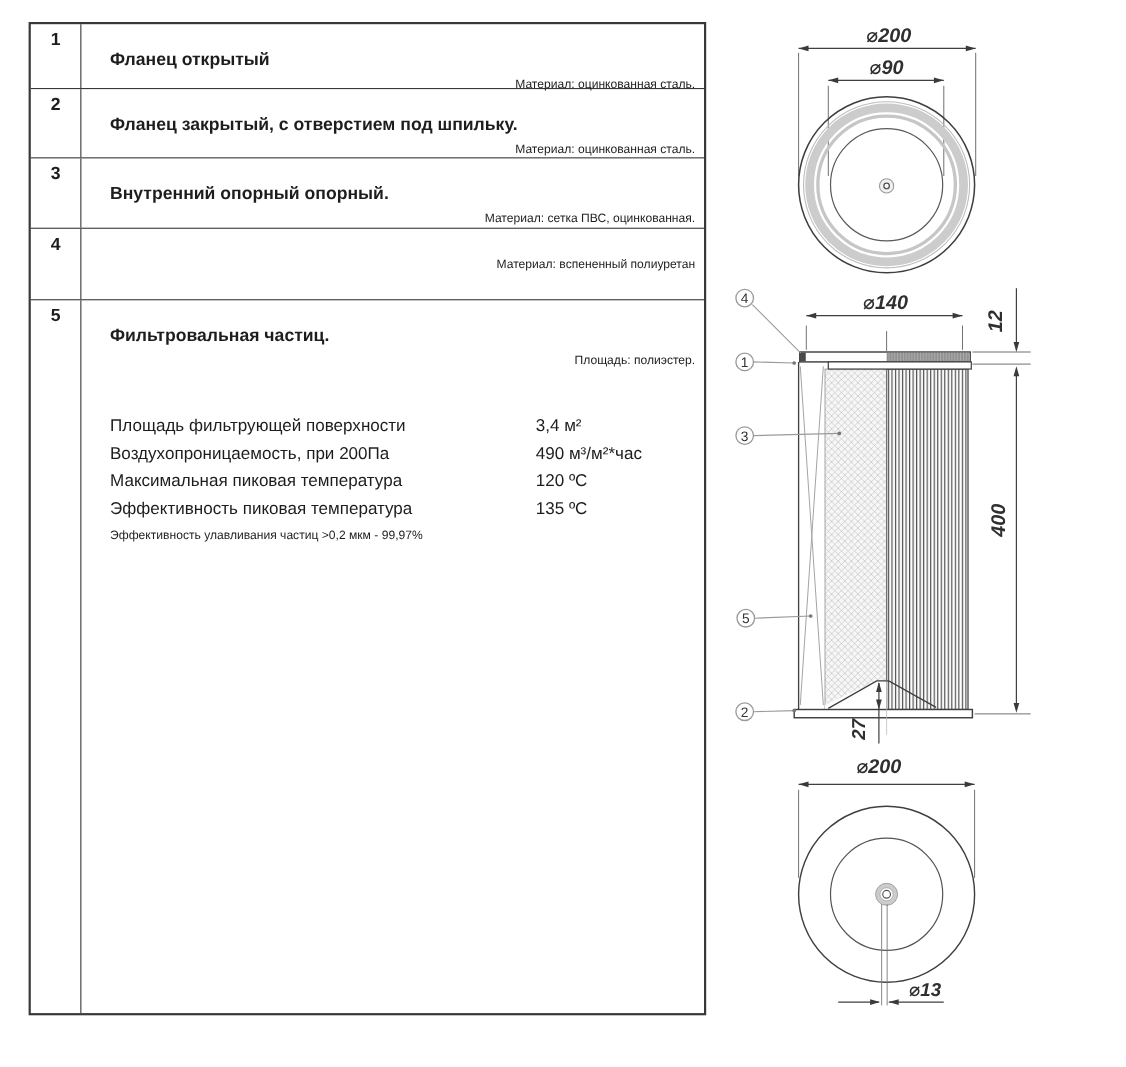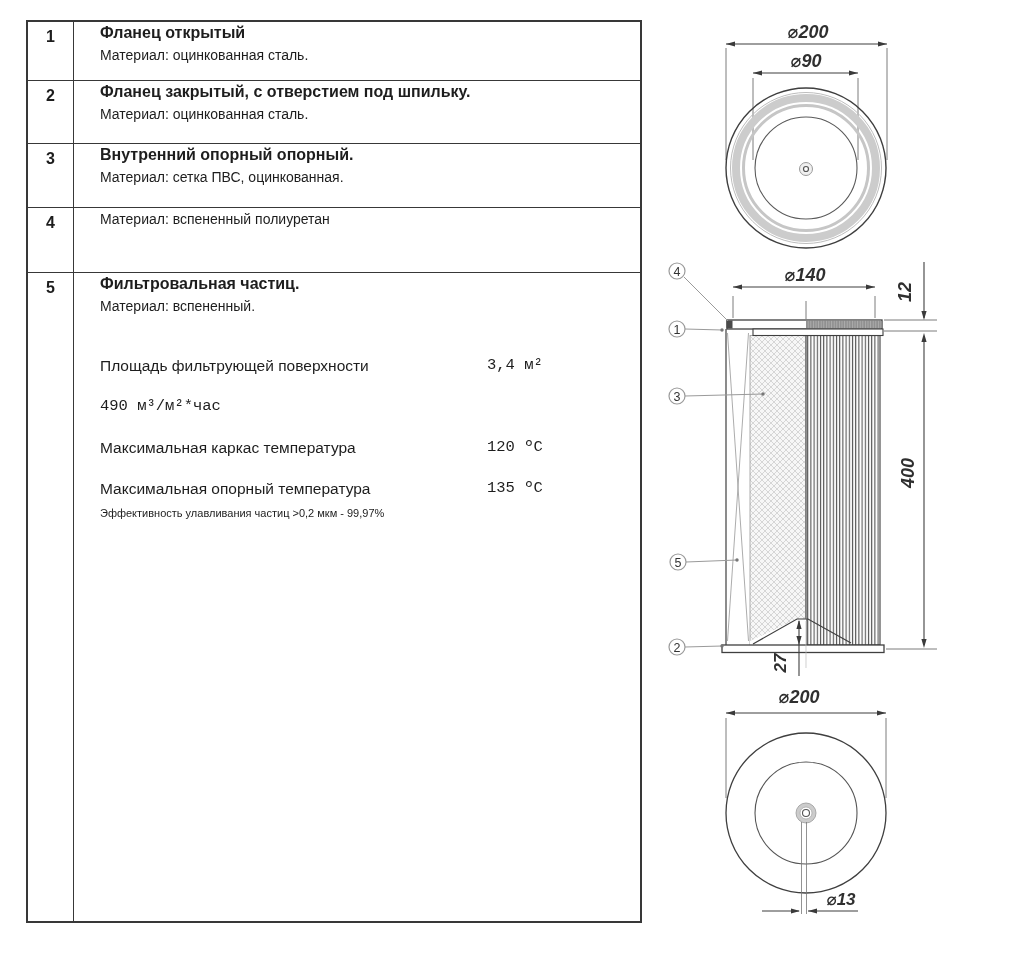--- a/index.html
+++ b/index.html
@@ -13,27 +13,27 @@
   .spec-table {
     position:absolute; left:26px; top:20px; width:616px; height:903px;
     border:2px solid #383838; display:flex; flex-direction:column; background:#fff;
   }
   .trow { display:flex; border-bottom:1.5px solid #383838; }
   .trow:last-child { border-bottom:none; flex:1; }
   .cell-num {
     width:46px; flex:0 0 46px; border-right:1.5px solid #383838;
     text-align:center; padding-top:6px; font-weight:bold; font-size:16px;
   }
-  .cell-body { flex:1; padding:0 8px 0 26px; }
+  .cell-body { flex:1; padding:22px 8px 0 26px; }
   .row-title { font-weight:bold; font-size:16px; line-height:22px; }
-  .row-desc  { font-size:14px; line-height:22px; }
+  .row-desc  { font-size:11px; line-height:22px;text-align:right; }
   .specs { margin-top:36px; }
-  .spec-line { display:flex; font-size:15.5px; line-height:25px;margin-top:16px; }
+  .spec-line { display:flex; font-size:15.5px; line-height:25px; }
   .spec-label { width:387px; flex:0 0 387px; }
-  .spec-value { flex:1;font-family:Liberation Mono, monospace; }
+  .spec-value { flex:1; }
   .spec-note { font-size:11px; line-height:25px; }
   
   .drawing-svg { position:absolute; left:650px; top:10px; width:374px; height:950px; }
   .dim {
     font-family:"Liberation Sans","DejaVu Sans",sans-serif;
     font-style:italic; font-weight:600; font-size:18px; fill:#2f2f2f;
   }
   .dim-small { font-size:17px; }
   .callout-num {
     font-family:"Liberation Sans","DejaVu Sans",sans-serif;
@@ -80,35 +80,36 @@
       <div class="cell-num">4</div>
       <div class="cell-body">
         <div class="row-desc">Материал: вспененный полиуретан</div>
       </div>
     </div>
 
     <div class="trow">
       <div class="cell-num">5</div>
       <div class="cell-body">
         <div class="row-title">Фильтровальная частиц.</div>
-        <div class="row-desc">Материал: вспененный.</div>
+        <div class="row-desc">Площадь: полиэстер.</div>
         <div class="specs">
           <div class="spec-line">
             <div class="spec-label">Площадь фильтрующей поверхности</div>
             <div class="spec-value">3,4 м²</div>
           </div>
           <div class="spec-line">
+            <div class="spec-label">Воздухопроницаемость, при 200Па</div>
             <div class="spec-value">490 м³/м²*час</div>
           </div>
           <div class="spec-line">
-            <div class="spec-label">Максимальная каркас температура</div>
+            <div class="spec-label">Максимальная пиковая температура</div>
             <div class="spec-value">120 ºС</div>
           </div>
           <div class="spec-line">
-            <div class="spec-label">Максимальная опорный температура</div>
+            <div class="spec-label">Эффективность пиковая температура</div>
             <div class="spec-value">135 ºС</div>
           </div>
           <div class="spec-note">Эффективность улавливания частиц &gt;0,2 мкм - 99,97%</div>
         </div>
       </div>
     </div>
   </div>
 
   <svg class="drawing-svg" viewBox="650 10 374 950">
     <defs>

